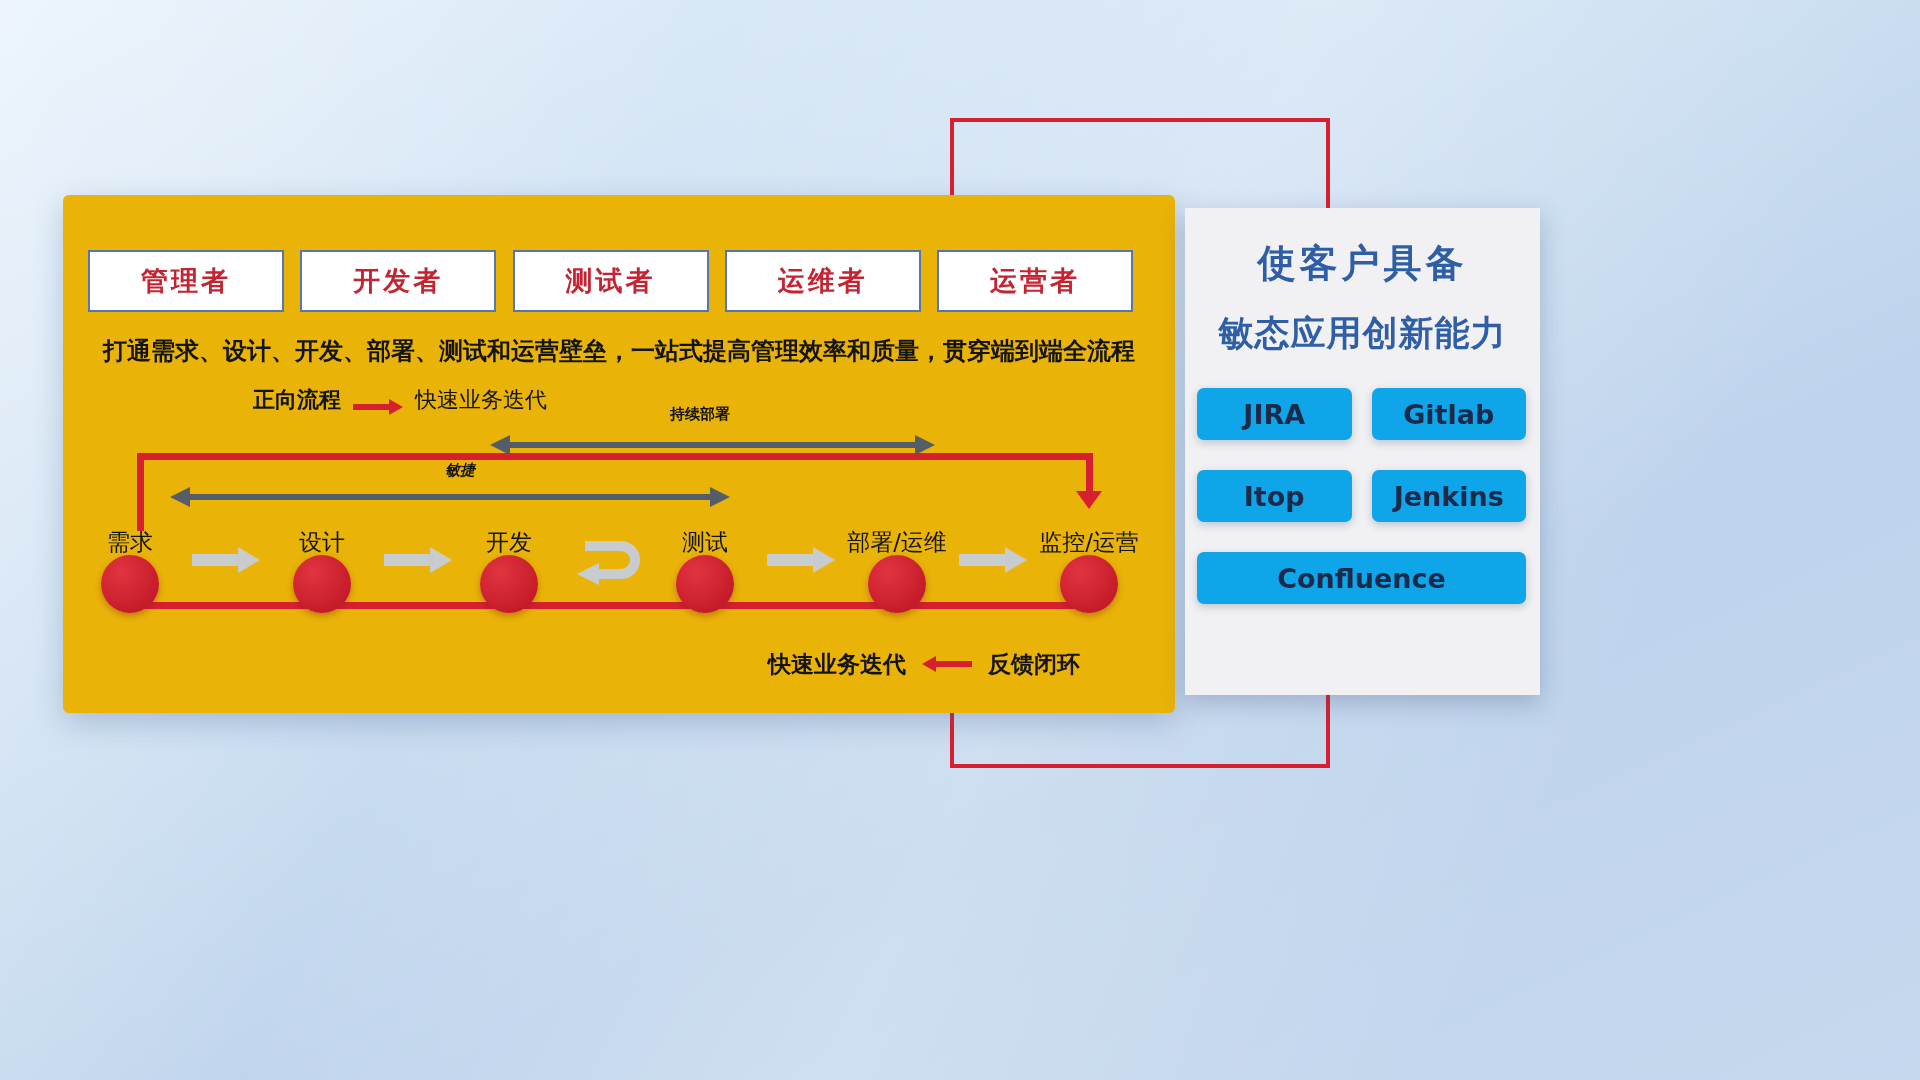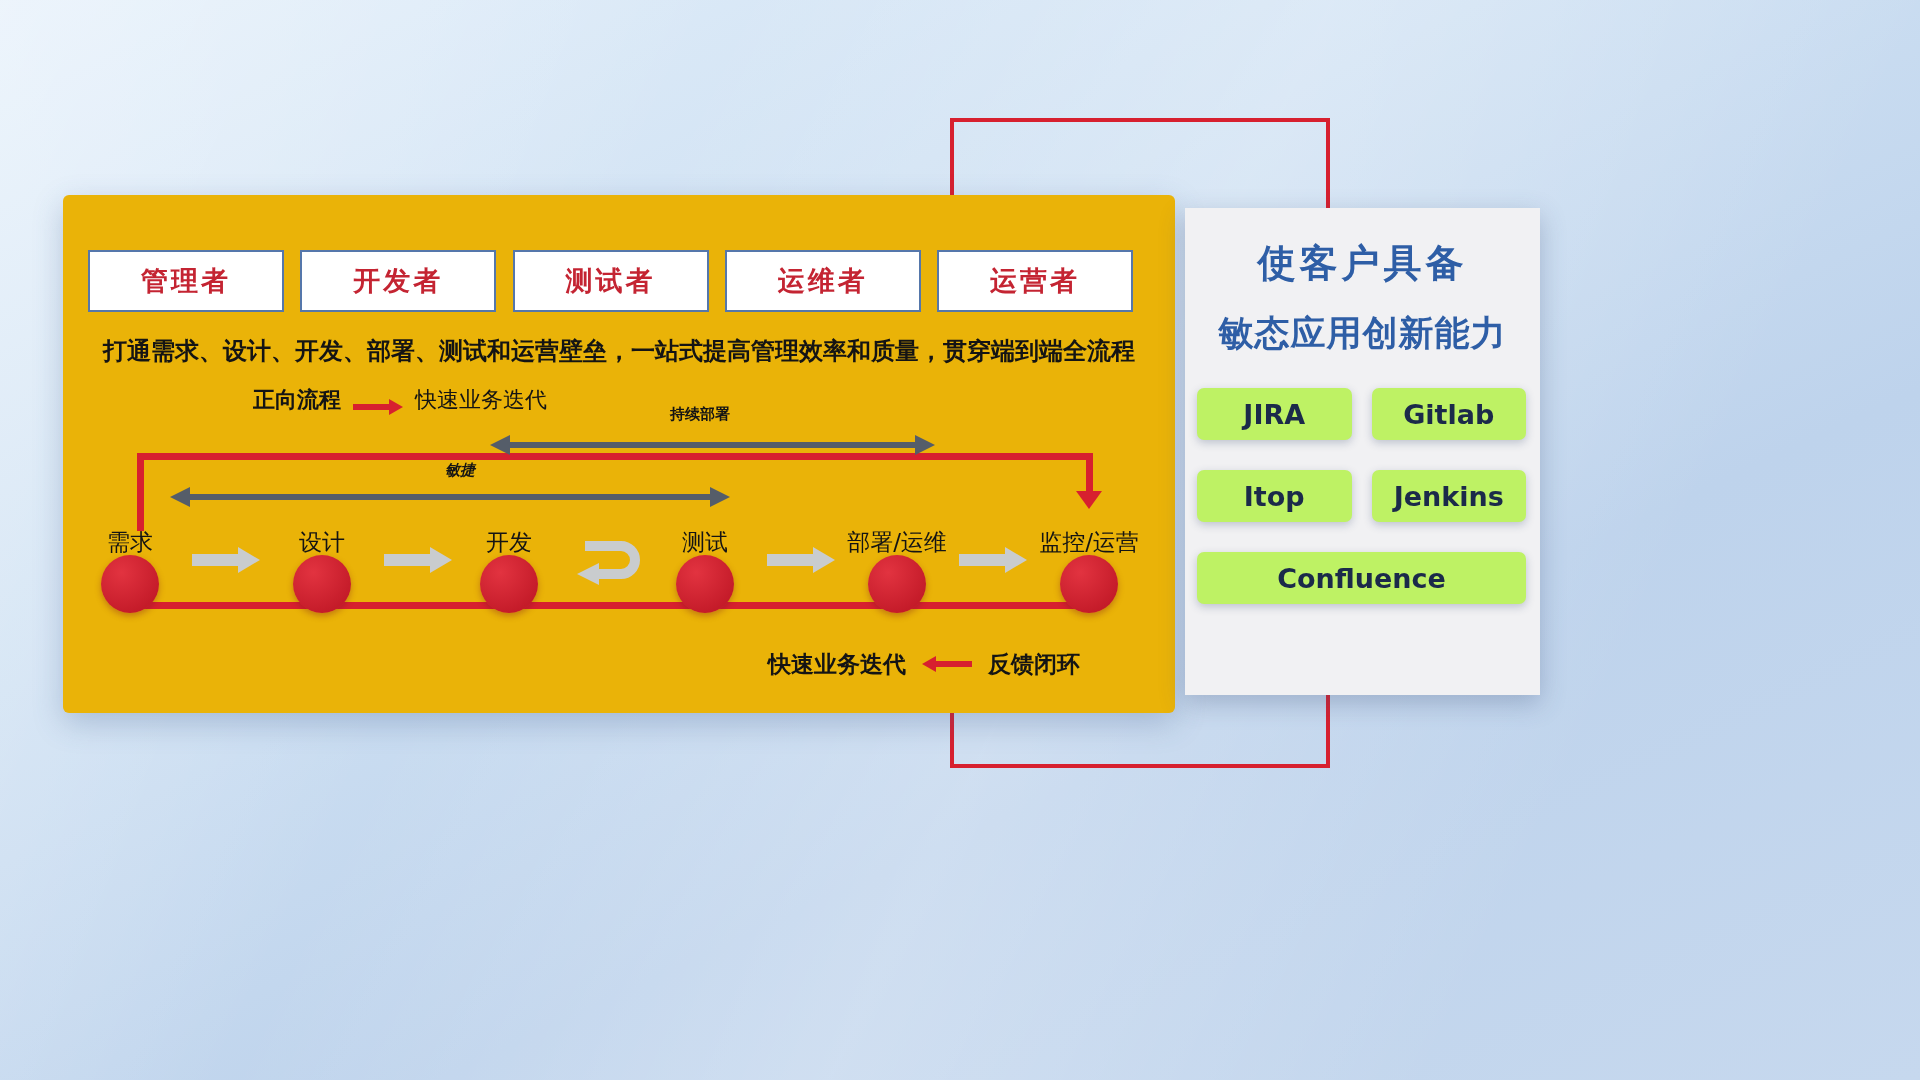--- a/index.html
+++ b/index.html
@@ -107,21 +107,21 @@
   }
   .panel-title{position:absolute;left:0;width:100%;text-align:center;
     color:#2e5ea6;font-weight:bold;}
   .panel-title.l1{top:30px;font-size:38px;letter-spacing:4px;}
   .panel-title.l2{top:102px;font-size:35px;letter-spacing:1px;}
   .panel-tools{
     position:absolute;left:12px;right:14px;top:180px;
     display:grid;grid-template-columns:1fr 1fr;gap:30px 20px;
   }
   .tool-chip{
-    height:52px;background:#bef264;border-radius:7px;
+    height:52px;background:#0ea5e9;border-radius:7px;
     display:flex;align-items:center;justify-content:center;
     font-size:27px;font-weight:bold;color:#1b2a4a;
     box-shadow:0 3px 8px rgba(40,60,100,.25);
   }
   .tool-chip.wide{grid-column:1 / 3;}
 </style>
 </head>
 <body>
 
 <div class="bg-sheen"></div>

